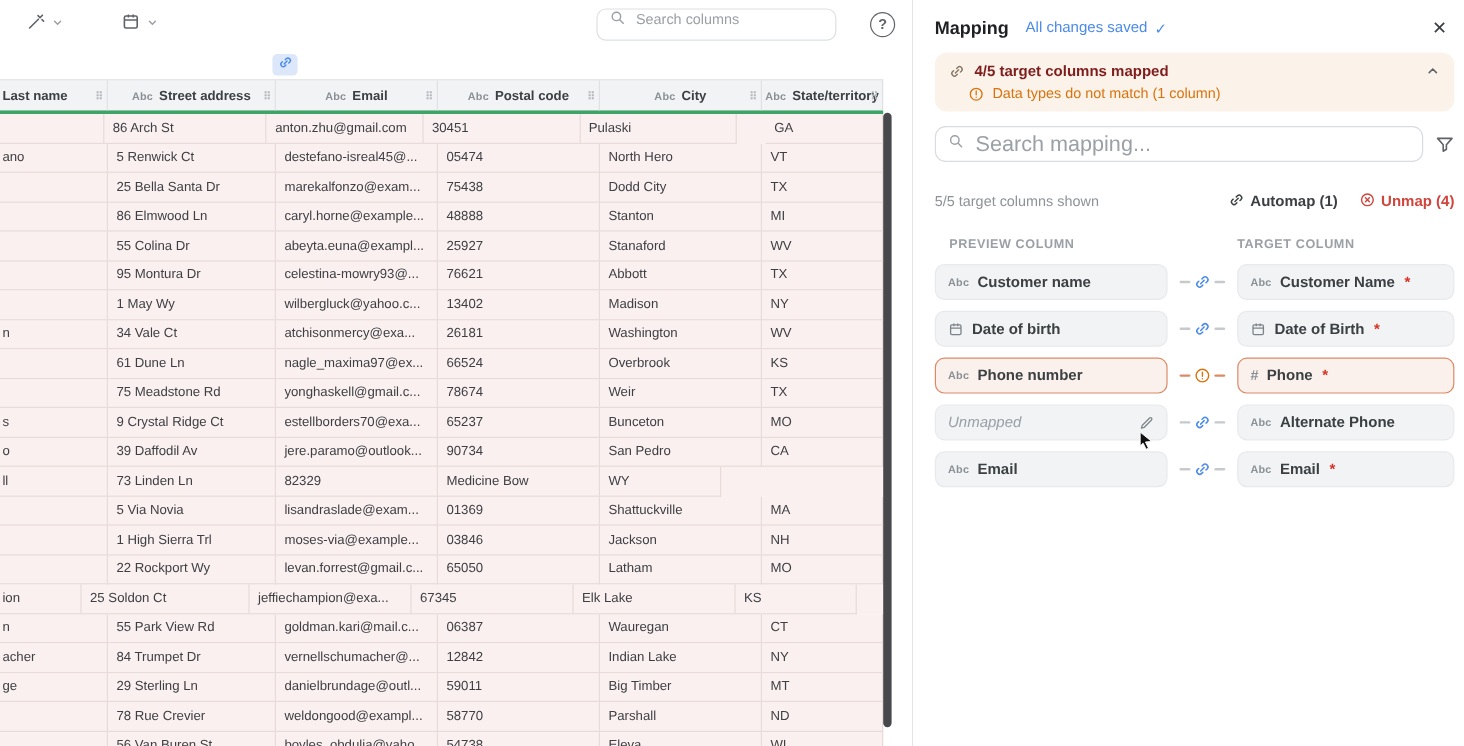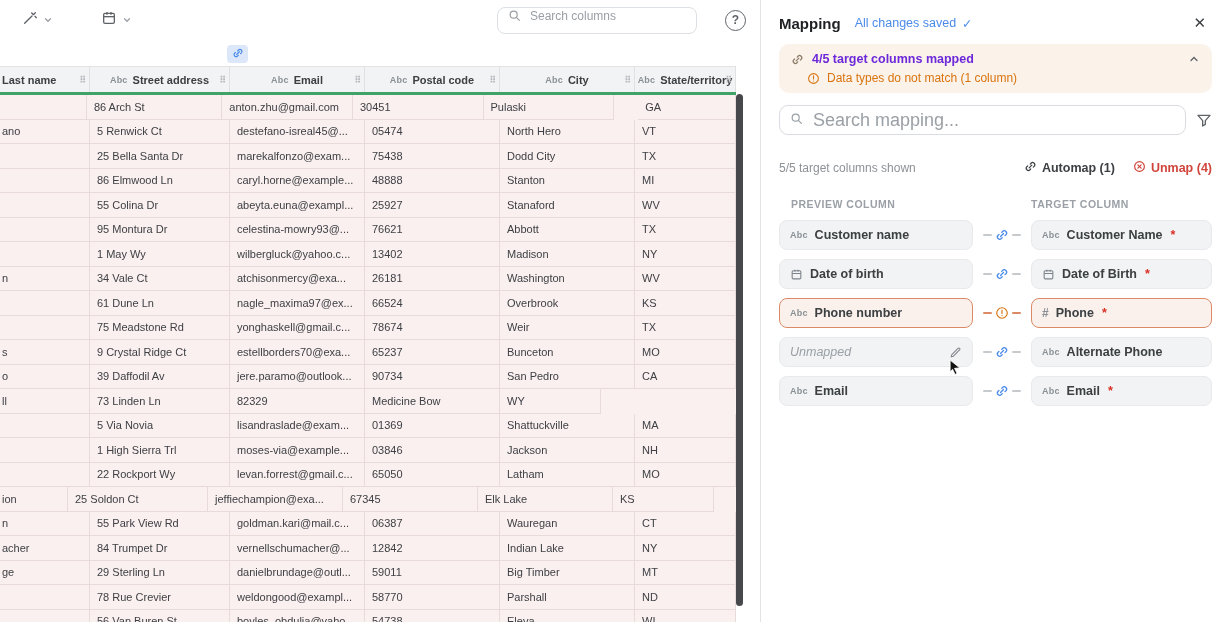--- a/index.html
+++ b/index.html
@@ -48,21 +48,21 @@
   .divider { position:absolute; left:760px; top:0; width:1px; height:622px; background:#e3e3e3; }
 
   
   .right-panel { position:absolute; left:761px; top:0; width:459px; height:622px; padding:12px 8px 0 18px; background:#fff; }
   .panel-header { display:flex; align-items:center; height:22px; }
   .panel-title { font-size:15px; font-weight:700; color:#1f2023; }
   .saved { margin-left:14px; color:#4b8bea; font-size:12.5px; display:flex; align-items:center; gap:6px; }
   .close-btn { margin-left:auto; margin-right:6px; font-size:15px; color:#3c4043; cursor:default; }
 
   .alert { margin-top:10px; background:#fbf2ea; border-radius:10px; padding:8px 12px; }
-  .alert-line1 { display:flex; align-items:center; gap:8px; font-size:12.5px; font-weight:600; color:#6d28d9; }
+  .alert-line1 { display:flex; align-items:center; gap:8px; font-size:12.5px; font-weight:600; color:#7f1d1d; }
   .alert-line1 .a-chain { color:#8a7a64; display:inline-flex; }
   .alert-chevron { margin-left:auto; color:#5f6368; display:inline-flex; }
   .alert-line2 { display:flex; align-items:center; gap:7px; margin-top:5px; margin-left:16px; font-size:12px; color:#d9730d; }
   .alert-line2 .w-icon { display:inline-flex; color:#d9730d; }
 
   .search-row { display:flex; align-items:center; gap:10px; margin-top:12px; }
   .search-mapping { flex:1; height:30px; border:1px solid #d9dce0; border-radius:9px; display:flex; align-items:center; gap:8px; padding:0 10px; color:#9aa0a6; }
   .search-mapping input { border:none; outline:none; width:100%; font-size:18px; font-family:inherit; color:#3c4043; background:transparent; }
   .search-mapping input::placeholder { color:#9aa0a6; }
   .filter-btn { color:#5f6368; display:inline-flex; }

